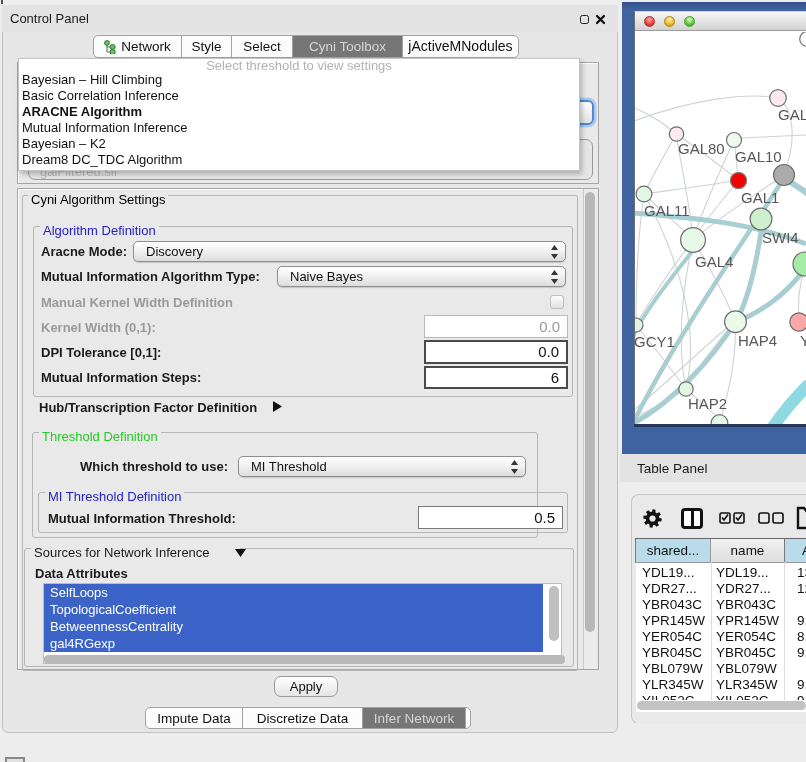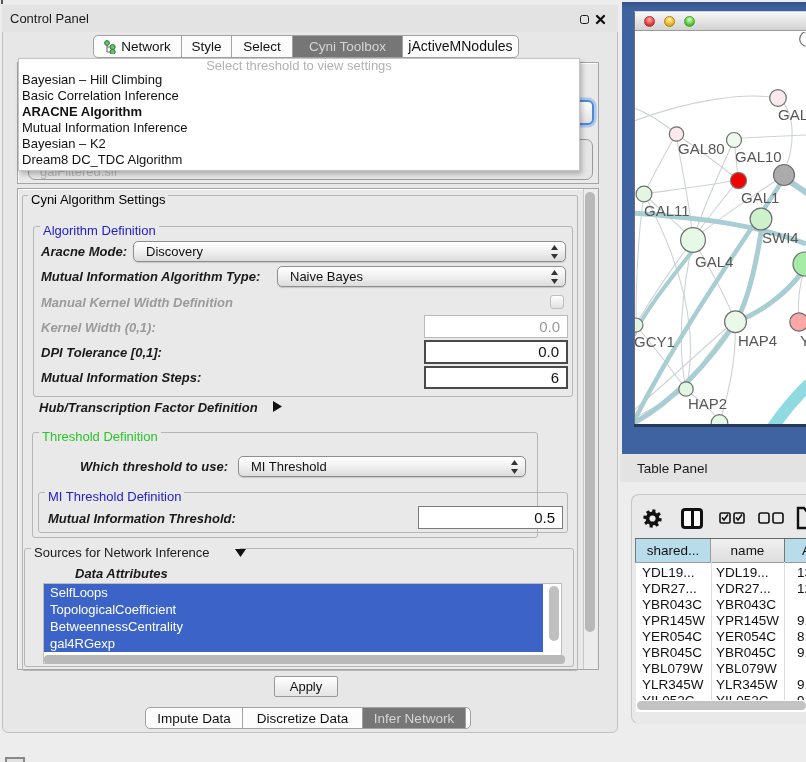--- a/index.html
+++ b/index.html
@@ -1,21 +1,21 @@
 <!DOCTYPE html>
 <html><head>
 <meta charset="utf-8">
 <style>
 * { margin:0; padding:0; box-sizing:border-box; }
 html,body { width:806px; height:762px; overflow:hidden; }
 body { font-family:"Liberation Sans", sans-serif; background:#ededed; position:relative; }
 .abs { position:absolute; }
 .grp { position:absolute; border:1px solid #b6b6b6; border-radius:3px; }
 .grp > .cap { position:absolute; top:-4px; left:6px; background:#e9e9e9; padding:0 3px; font-size:13px; line-height:15px; white-space:nowrap; }
-.boldlbl { position:absolute; font-size:13px; font-weight:bold; color:#1a1a1a; white-space:nowrap;font-style:italic; }
+.boldlbl { position:absolute; font-size:13px; font-weight:bold; color:#1a1a1a; white-space:nowrap; }
 .combo { position:absolute; height:21px; border:1px solid #8e8e8e; border-radius:5px; background:linear-gradient(#ffffff,#f2f2f2 45%,#dcdcdc); font-size:13px; color:#111; line-height:19px; padding-left:12px; box-shadow:0 1px 1px rgba(0,0,0,0.15); }
 .combo .arr { position:absolute; right:6px; top:2px; width:9px; height:16px; }
 .tfield { position:absolute; background:#fff; font-size:15px; color:#111; text-align:right; padding-right:7px; }
 </style>
 </head>
 <body>
 
 <div class="abs" style="left:2px; top:5px; width:616px; height:728px; background:#e7e7e7; border:1px solid #c0c0c0; border-radius:0 0 6px 6px;"></div>
 
 <div class="abs" style="left:2px; top:5px; width:616px; height:27px; background:#e3e3e3;"></div>
@@ -103,28 +103,28 @@
 </div>
 <div class="boldlbl" style="left:48px; top:511px;">Mutual Information Threshold:</div>
 <div class="tfield" style="left:418px; top:506px; width:145px; height:23px; border:1px solid #7c7c7c; line-height:21px;">0.5</div>
 
 <div class="grp" style="left:24px; top:548px; width:550px; height:119px;">
   <div class="cap" style="color:#1a1a1a; padding-right:30px;">Sources for Network Inference</div>
 </div>
 <svg class="abs" style="left:234px; top:548px;" width="13" height="10" viewBox="0 0 13 10">
     <path d="M1 1 L12 1 L6.5 9 Z" fill="#111"></path>
   </svg>
-<div class="boldlbl" style="left:35px; top:566px;margin-left:40px;">Data Attributes</div>
+<div class="boldlbl" style="left:35px; top:566px;">Data Attributes</div>
 
 <div class="abs" style="left:43px; top:583px; width:519px; height:81px; background:#ffffff; border:1px solid #bdbdbd;"></div>
 <div class="abs" style="left:44px; top:584px; width:499px; height:68px; background:#3c64c8; color:#fff; font-size:13px; line-height:17px; padding-left:6px;">SelfLoops<br>TopologicalCoefficient<br>BetweennessCentrality<br>gal4RGexp</div>
 <div class="abs" style="left:549px; top:586px; width:10px; height:55px; background:#c0c0c0; border-radius:5px;"></div>
 <div class="abs" style="left:44px; top:655px; width:521px; height:9px; background:#b9b9b9; border-radius:4px;"></div>
 
-<div class="abs" style="left:274px; top:676px; width:64px; height:21px; border:1px solid #999; border-radius:2px; background:linear-gradient(#ffffff,#e4e4e4); font-size:13px; color:#111; text-align:center; line-height:19px;">Apply</div>
+<div class="abs" style="left:274px; top:676px; width:64px; height:21px; border:1px solid #999; border-radius:7px; background:linear-gradient(#ffffff,#e4e4e4); font-size:13px; color:#111; text-align:center; line-height:19px;">Apply</div>
 
 <div id="bottabs" class="abs" style="left:145px; top:707px; height:22px; background:#fcfcfc; border:1px solid #a2a2a2; border-radius:5px; overflow:hidden; display:flex;">
     <div style="width: 96px; text-align: center; font-size: 13.5px; line-height: 21px; white-space: nowrap; color: rgb(17, 17, 17);">Impute Data</div>
     <div style="width: 120px; text-align: center; font-size: 13.5px; line-height: 21px; white-space: nowrap; color: rgb(17, 17, 17); border-left: 1px solid rgb(162, 162, 162);">Discretize Data</div>
     <div style="width: 103px; text-align: center; font-size: 13.5px; line-height: 21px; white-space: nowrap; color: rgb(213, 213, 213); border-left: 1px solid rgb(162, 162, 162); background: rgb(118, 118, 118);">Infer Network</div>
     <div style="width: 5px; text-align: center; font-size: 13.5px; line-height: 21px; white-space: nowrap; color: rgb(17, 17, 17); border-left: 1px solid rgb(162, 162, 162);">&nbsp;</div>
   </div>
 
 <div class="abs" style="left:5px; top:757px; width:20px; height:10px; border:2px solid #888; background:#e2e2e2;"></div>
 

